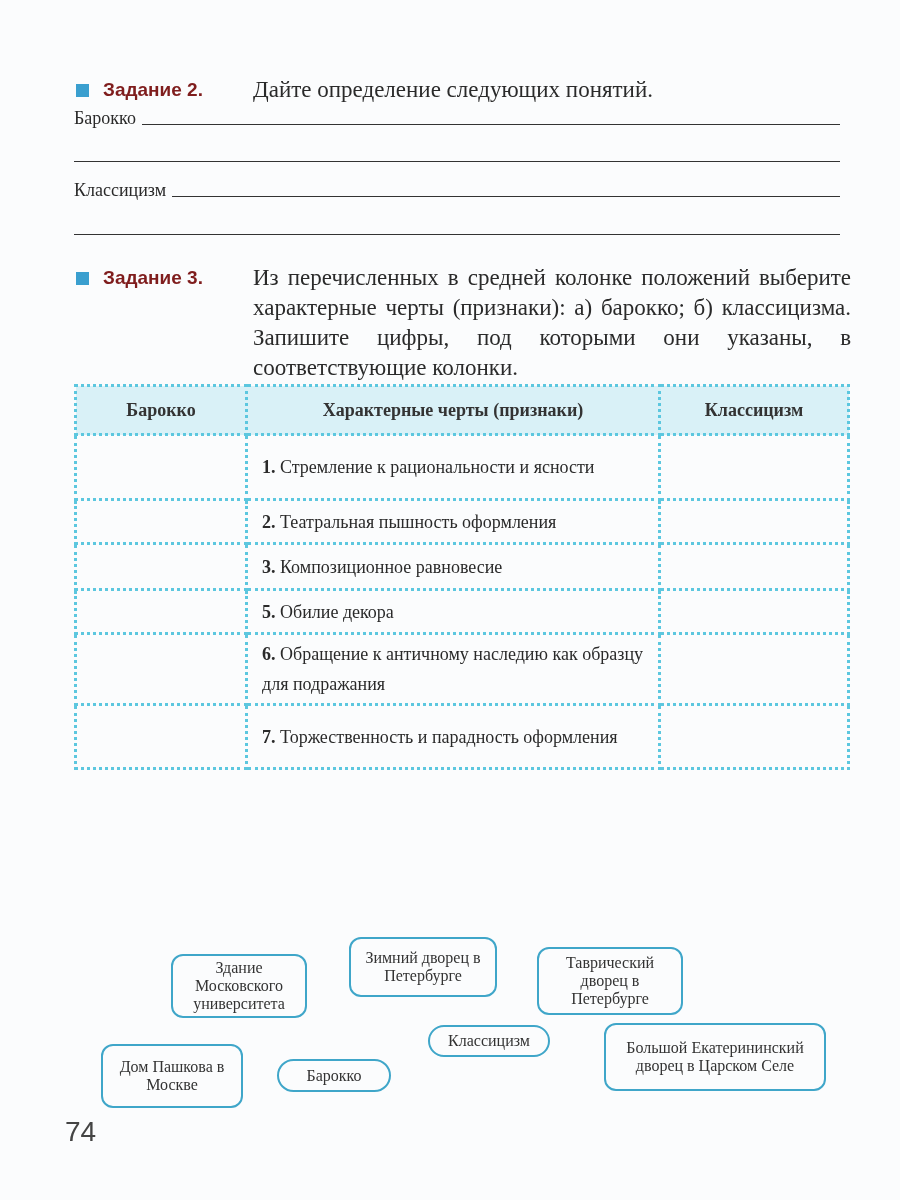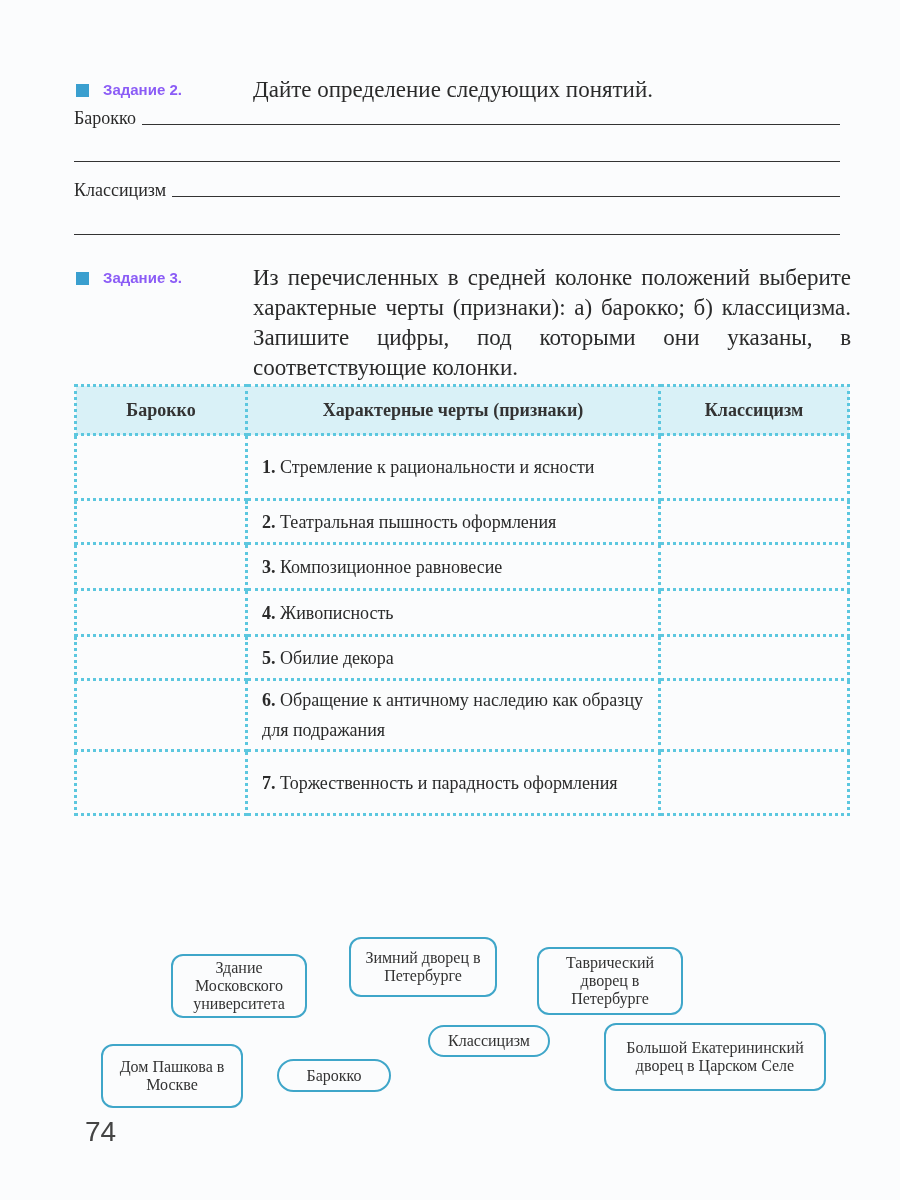--- a/index.html
+++ b/index.html
@@ -13,21 +13,21 @@
     .page { position: absolute; left: 0; top: 0; width: 900px; height: 1200px; }
 
     
     .task { position: absolute; left: 76px; width: 775px; }
     .task-head { display: flex; align-items: flex-start; }
     .task-marker {
       width: 13px; height: 13px; background: #3a9fcf; margin-top: 6px; margin-right: 14px; flex: 0 0 auto;
     }
     .task-label {
       font-family: "Liberation Sans", "DejaVu Sans", sans-serif;
-      font-weight: bold; color: #8b5cf6; font-size: 15px; line-height: 24px;
+      font-weight: bold; color: #7f1d1d; font-size: 19px; line-height: 24px;
       flex: 0 0 150px; white-space: nowrap;
     }
     .task-text {
       font-size: 23px; line-height: 30px; text-align: justify; flex: 1 1 auto; margin-top: -3px;
     }
 
     
     .def-row { position: absolute; left: 74px; right: 60px; display: flex; align-items: flex-end; font-size: 18px; }
     .def-label { margin-right: 6px; white-space: nowrap; }
     .def-line { flex: 1; border-bottom: 1.5px solid #333; height: 1px; margin-bottom: 4px; }
@@ -51,21 +51,21 @@
 
     
     .box {
       position: absolute; border: 2px solid #3fa6c9; border-radius: 12px;
       font-size: 16px; line-height: 18px; text-align: center; color: #333;
       display: flex; align-items: center; justify-content: center; background: #fbfcfd;
       box-sizing: border-box;
     }
     .pill { border-radius: 18px; }
     .page-number {
-      position: absolute; left: 85px; top: 1116px;
+      position: absolute; left: 65px; top: 1116px;
       font-family: "Liberation Sans", "DejaVu Sans", sans-serif; font-size: 28px; color: #444;
     }
   </style>
 </head>
 <body>
 
 <div class="page">
 
   <div class="task" style="top:78px;">
     <div class="task-head">
@@ -112,25 +112,20 @@
       <tr style="height:44px;">
         <td class="side"></td>
         <td class="mid"><span class="num">2.</span> <span>Театральная пышность оформления</span></td>
         <td class="side-r"></td>
       </tr>
       <tr style="height:46px;">
         <td class="side"></td>
         <td class="mid"><span class="num">3.</span> <span>Композиционное равновесие</span></td>
         <td class="side-r"></td>
       </tr>
-      <tr style="height:46px;">
-        <td class="side"></td>
-        <td class="mid"><span class="num">4.</span> <span>Живописность</span></td>
-        <td class="side-r"></td>
-      </tr>
       <tr style="height:44px;">
         <td class="side"></td>
         <td class="mid"><span class="num">5.</span> <span>Обилие декора</span></td>
         <td class="side-r"></td>
       </tr>
       <tr style="height:62px;">
         <td class="side"></td>
         <td class="mid"><span class="num">6.</span> <span>Обращение к античному наследию как образцу для подражания</span></td>
         <td class="side-r"></td>
       </tr>

